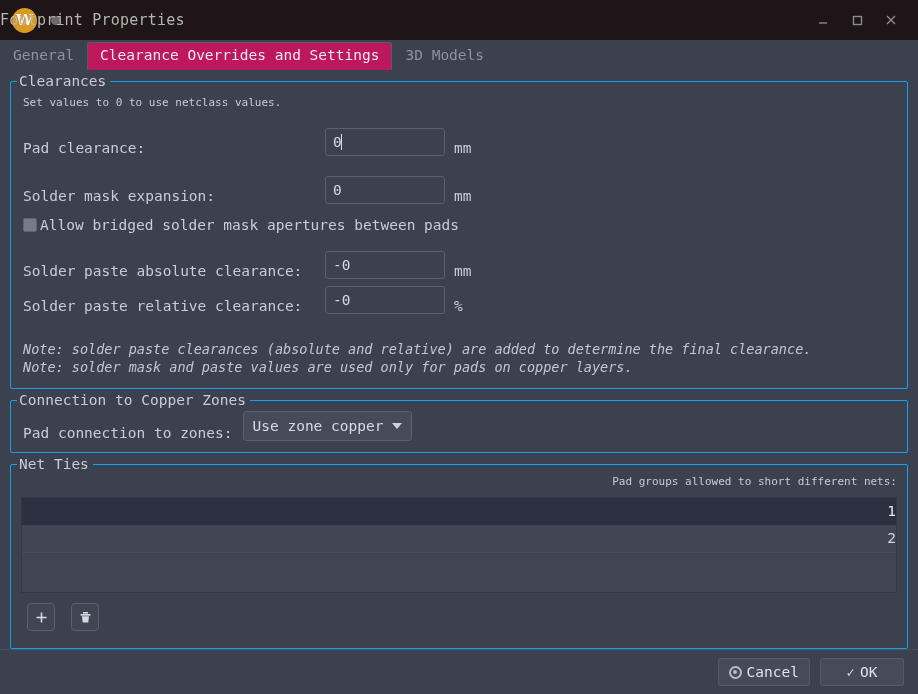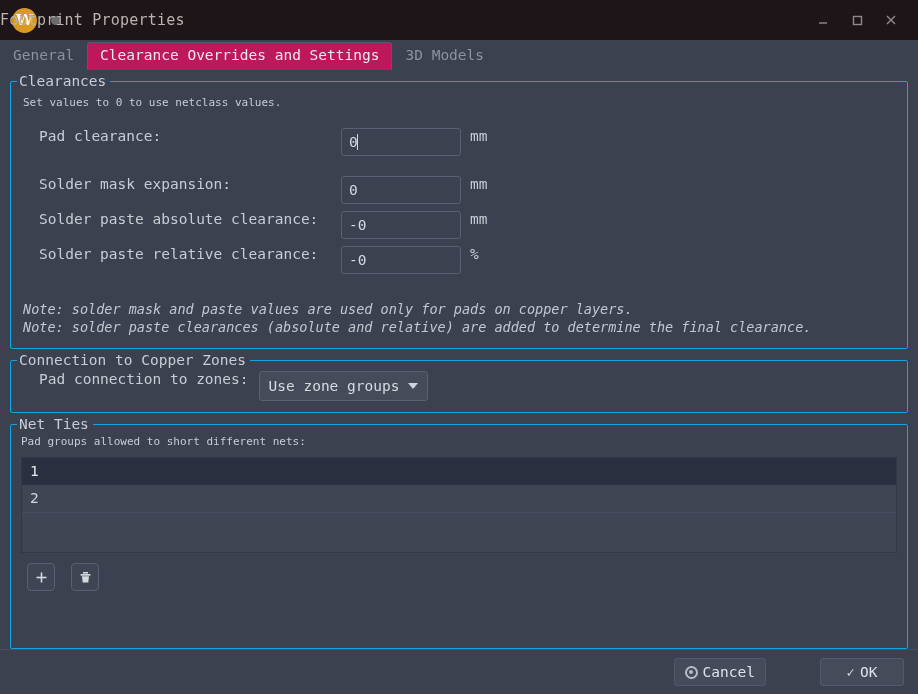--- a/index.html
+++ b/index.html
@@ -152,23 +152,22 @@
   }
 
   .hint {
     color: #c9ccd4;
     font-size: 11px;
     margin: 0 0 19px 0;
   }
 
   .row {
     display: flex;
-    align-items: flex-start;
+    align-items: flex-end;
     margin-bottom: 7px;
-    margin-left: 16px;
   }
   .row .label {
     color: #c9ccd4;
     font-size: 14.5px;
     white-space: nowrap;
   }
   .row .label.w-fixed {
     width: 302px;
   }
   .textinput {
@@ -316,21 +315,20 @@
     align-items: center;
     justify-content: center;
     gap: 5px;
     background: #454b59;
     border: 1px solid #545a6a;
     border-radius: 3px;
     color: #dfe2e8;
     font-size: 14.5px;
     font-family: "DejaVu Sans Mono", monospace;
     padding: 0 10px;
-    margin-left: 44px;
   }
   .dlg-btn.ok { min-width: 84px; }
   .icon-stop {
     width: 13px; height: 13px;
     border-radius: 50%;
     border: 2px solid #b9bcc4;
     box-sizing: border-box;
     position: relative;
   }
   .icon-stop::after {
@@ -402,56 +400,60 @@
         </div>
 
         <div class="spacer-8"></div>
 
         <div class="row">
           <div class="label w-fixed">Solder mask expansion:</div>
           <input class="textinput" type="text" value="0" style="">
           <div class="units">mm</div>
         </div>
 
+        <div class="checkrow">
+          <div class="checkbox"></div>
+          <div class="label">Allow bridged solder mask apertures between pads</div>
+        </div>
 
         <div class="row">
           <div class="label w-fixed">Solder paste absolute clearance:</div>
           <input class="textinput" type="text" value="-0" style="">
           <div class="units">mm</div>
         </div>
 
         <div class="row">
           <div class="label w-fixed">Solder paste relative clearance:</div>
           <input class="textinput" type="text" value="-0" style="">
           <div class="units">%</div>
         </div>
 
         <div class="spacer-14"></div>
 
+        <div class="note">Note: solder paste clearances (absolute and relative) are added to determine the final clearance.</div>
         <div class="note">Note: solder mask and paste values are used only for pads on copper layers.</div>
-        <div class="note">Note: solder paste clearances (absolute and relative) are added to determine the final clearance.</div>
       </div>
     </div>
 
     <div class="groupbox">
       <div class="legend">Connection to Copper Zones</div>
       <div class="gb-body" style="padding:10px 12px 11px 12px;">
         <div class="row" style="margin-bottom:0;">
           <div class="label">Pad connection to zones:</div>
           <div class="dropdown">
-            <span>Use zone groups</span>
+            <span>Use zone copper</span>
             <span class="dd-arrow"></span>
           </div>
         </div>
       </div>
     </div>
 
     <div class="groupbox" style="flex:1 1 auto; margin-bottom:0;">
       <div class="legend">Net Ties</div>
-      <div class="gb-body" style="padding:10px 10px 8px 10px;">
+      <div class="gb-body" style="padding:10px 10px 8px 10px;text-align:right;">
         <div class="hint" style="margin-bottom:0;">Pad groups allowed to short different nets:</div>
 
         <div class="listbox">
           <div class="listrow selected">1</div>
           <div class="listrow">2</div>
           <div class="listrow divider"></div>
         </div>
 
         <div class="list-toolbar">
           <div class="tool-btn">

